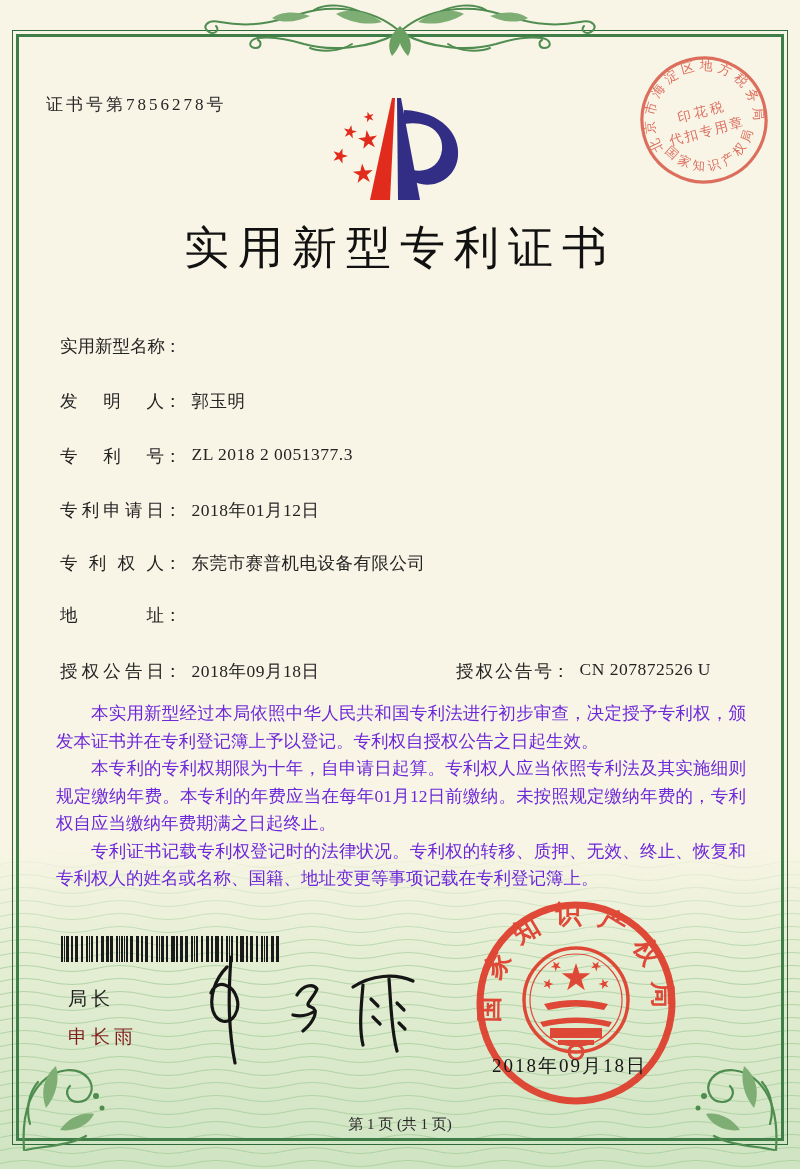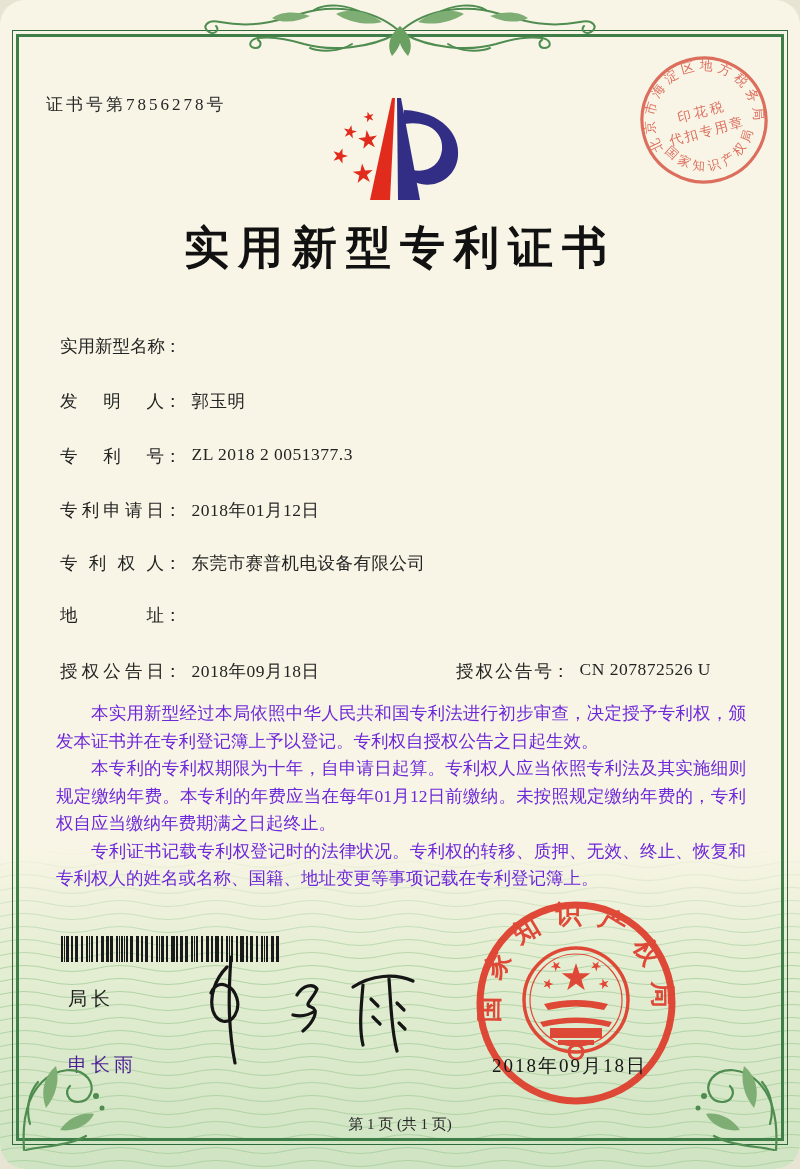--- a/index.html
+++ b/index.html
@@ -1,17 +1,17 @@
 <!DOCTYPE html>
 <html><head>
 <meta charset="utf-8">
 <style>
   html,body{margin:0;padding:0;background:#e8e4d4;}
   .page{position:relative;width:800px;height:1169px;margin:0 auto;overflow:hidden;
-        background:#f9f5e6;font-family:"Liberation Serif","DejaVu Serif",serif;color:#1e1e1e;border-radius:25px;}
+        background:#f9f5e6;font-family:"Liberation Serif","DejaVu Serif",serif;color:#1e1e1e;}
 
   
   .bottom-tint{position:absolute;left:0;top:845px;width:800px;height:324px;z-index:1;
     background:linear-gradient(180deg,rgba(223,237,208,0) 0%,rgba(219,235,202,.65) 32%,#cfe4c2 100%);}
   .bottom-tint svg{position:absolute;inset:0;
     -webkit-mask-image:linear-gradient(180deg,transparent 0%,#000 38%);
     mask-image:linear-gradient(180deg,transparent 0%,#000 38%);}
 
   
   .frame{position:absolute;left:12px;right:12px;top:30px;bottom:24px;z-index:4;
@@ -23,21 +23,21 @@
   .flourish.left{left:16px;top:1038px;}
   .flourish.right{right:16px;top:1038px;transform:scaleX(-1);}
 
   .content{position:absolute;inset:0;z-index:5;}
 
   .cert-no{position:absolute;left:46px;top:93px;font-size:17px;letter-spacing:3px;color:#262626;}
 
   .logo{position:absolute;left:318px;top:88px;}
 
   .title{position:absolute;left:0;top:218px;width:100%;text-align:center;
-         font-size:45px;font-weight:bold;letter-spacing:9px;color:#111;}
+         font-size:45px;font-weight:normal;letter-spacing:9px;color:#111;}
 
   .rows{position:absolute;left:60px;top:0;width:690px;font-size:17.5px;color:#242424;}
   .row{position:absolute;left:0;display:flex;align-items:flex-start;white-space:nowrap;}
   .jl{display:inline-flex;justify-content:space-between;width:104px;flex:none;}
   .colon{flex:none;margin-right:10px;}
   .val{letter-spacing:.5px;}
   .row.wrap{white-space:normal;}
   .row.wrap .val{display:inline-block;width:462px;line-height:29px;letter-spacing:.5px;}
   .row.r1{top:334px}.row.r2{top:389px}.row.r3{top:444px}.row.r4{top:498px}
   .row.r5{top:551px}.row.r6{top:603px}.row.r7{top:659px;width:690px;}
@@ -48,21 +48,21 @@
          text-align:justify;color:#6d28d9;}
   .paras p{margin:0;text-indent:2em;}
 
   .barcode{position:absolute;left:61px;top:936px;width:218px;height:26px;
     background:
       repeating-linear-gradient(90deg,#1a1a1a 0 2px,transparent 2px 5px),
       repeating-linear-gradient(90deg,#1a1a1a 0 1px,transparent 1px 7px),
       repeating-linear-gradient(90deg,transparent 0 3px,#1a1a1a 3px 4px,transparent 4px 11px);}
 
   .officer-title{position:absolute;left:68px;top:986px;font-size:19px;letter-spacing:4px;color:#1c1c1c;font-family:Liberation Mono, monospace;}
-  .officer-name{position:absolute;left:68px;top:1024px;font-size:19px;letter-spacing:4px;color:#4c1d95;margin-top:28px;}
+  .officer-name{position:absolute;left:68px;top:1024px;font-size:19px;letter-spacing:4px;color:#7f1d1d;}
   .signature{position:absolute;left:185px;top:945px;}
 
   .seal{position:absolute;left:470px;top:900px;z-index:5;}
   .seal-date{position:absolute;left:492px;top:1053px;z-index:6;font-size:19px;letter-spacing:2px;color:#151515;}
 
   .stamp{position:absolute;left:634px;top:50px;z-index:5;opacity:.92;}
 
   .footer{position:absolute;left:0;top:1115px;width:100%;text-align:center;font-size:15px;color:#2a2a2a;}
 
   svg text{font-family:"Liberation Serif","DejaVu Serif",serif;}

